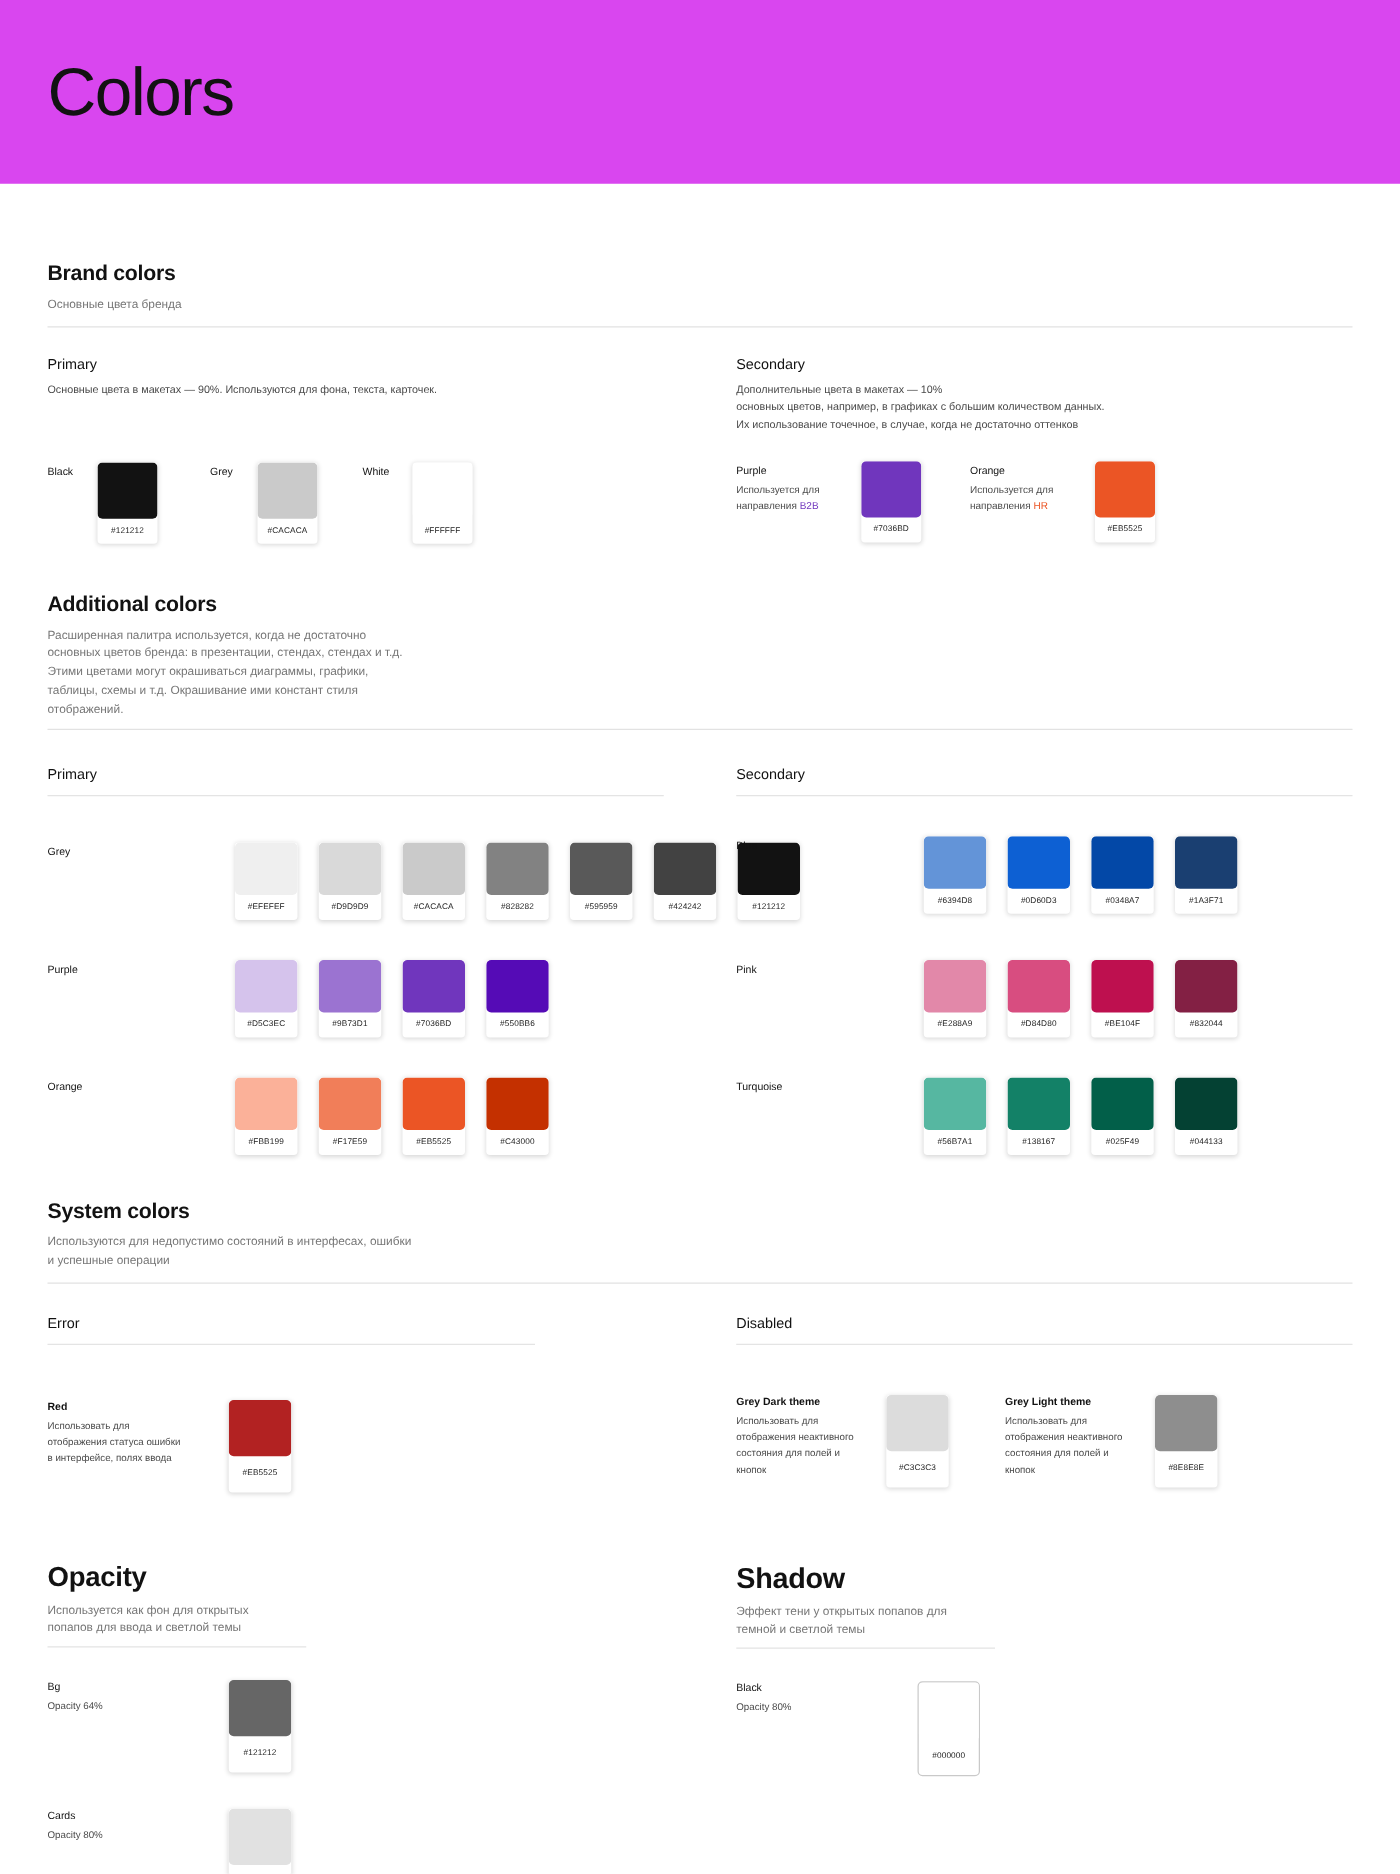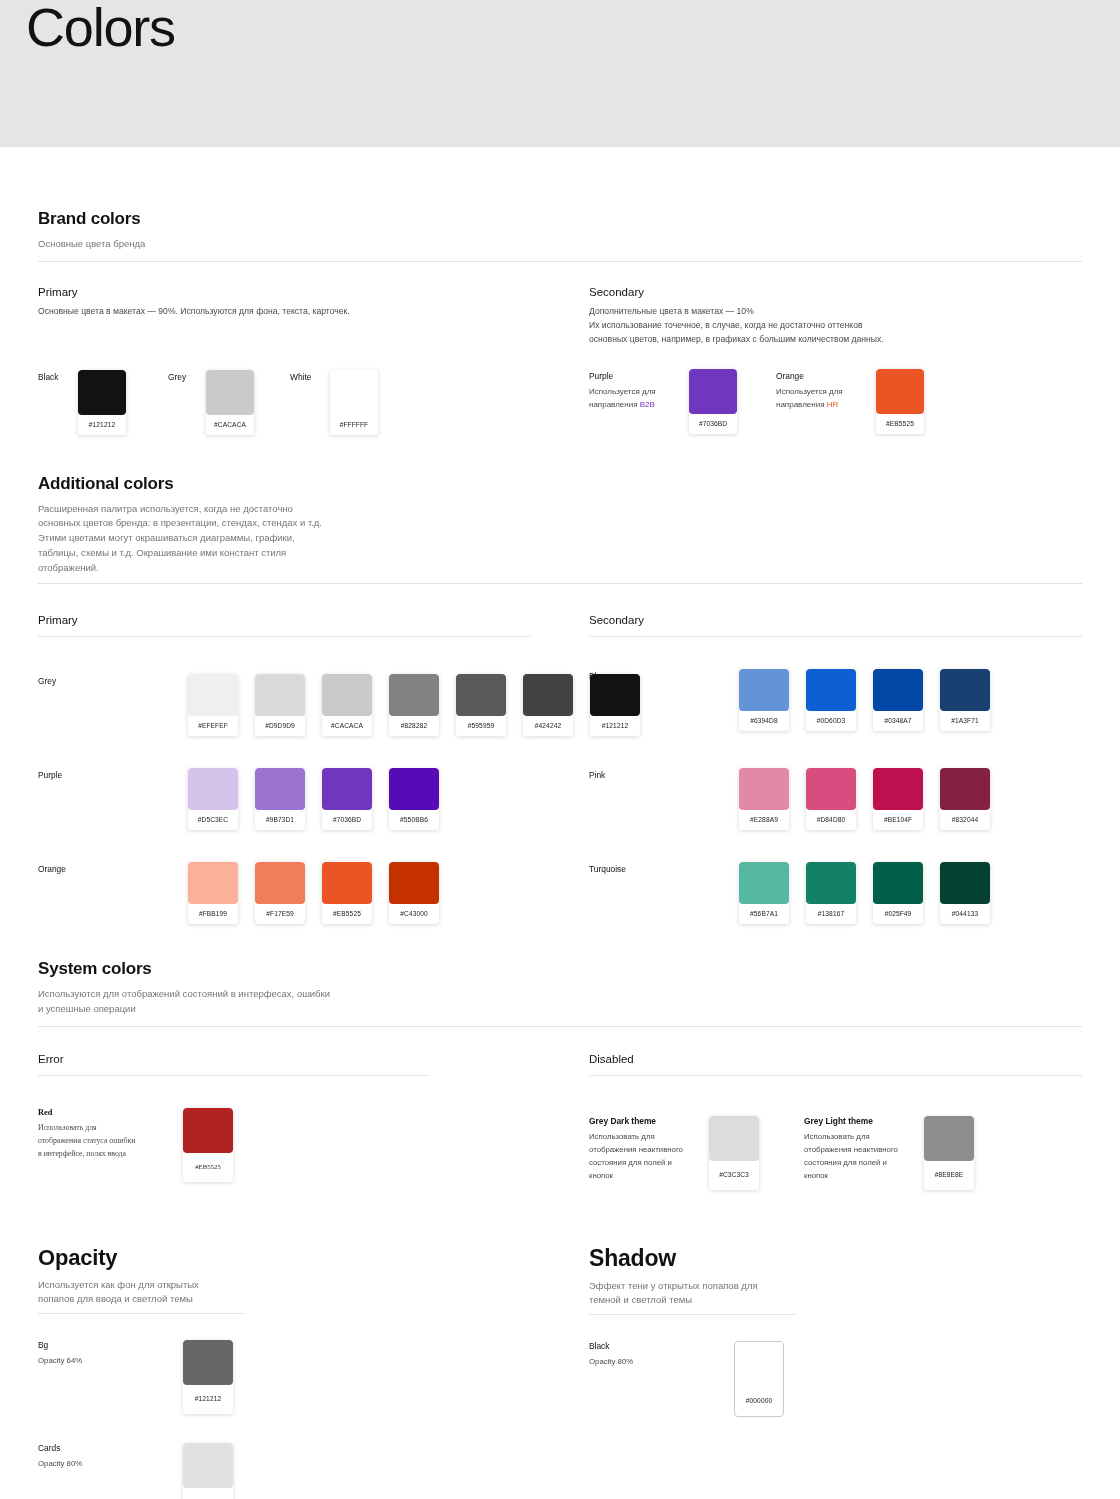--- a/index.html
+++ b/index.html
@@ -11,23 +11,24 @@
     font-family: "Liberation Sans", sans-serif;
     color: #121212;
     -webkit-font-smoothing: antialiased;
   }
 
   .page { position: relative; width: 1120px; height: 1499px; overflow: hidden; }
 
   
   .header-band {
     height: 147px;
-    background: #e5e5e5;
+    background: #d946ef;
     display: flex;
-    padding-left: 26px;
+    align-items: center;
+    padding-left: 38px;
   }
   .page-title {
     font-size: 54px;
     font-weight: 400;
     letter-spacing: -1.2px;
     color: #121212;
     line-height: 1;
   }
 
   
@@ -209,22 +210,22 @@
                 <div class="hex">#FFFFFF</div>
               </div>
             </div>
           </div>
         </div>
 
         <div class="col">
           <div class="sub-head">Secondary</div>
           <div class="sub-desc">
             <div>Дополнительные цвета в макетах — 10%</div>
+            <div>основных цветов, например, в графиках с большим количеством данных.</div>
             <div>Их использование точечное, в случае, когда не достаточно оттенков</div>
-            <div>основных цветов, например, в графиках с большим количеством данных.</div>
           </div>
 
           <div class="brand-row" style="margin-top:23px;">
             <div class="brand-item" style="width:187px;">
               <div style="width:100px;">
                 <div class="brand-name">Purple</div>
                 <div class="brand-desc">
                   <div>Используется для</div>
                   <div><span>направления</span> <span class="accent-b2b">B2B</span></div>
                 </div>
@@ -419,32 +420,32 @@
             </div>
           </div>
         </div>
 
       </div>
     </div>
 
     <div class="section" style="padding-top:35px;">
       <div class="section-title">System colors</div>
       <div class="section-sub">
-        <div>Используются для отображений состояний в интерфесах, ошибки</div>
+        <div>Используются для недопустимо состояний в интерфесах, ошибки</div>
         <div>и успешные операции</div>
       </div>
       <div class="section-rule" style="margin-top:9px;"></div>
 
       <div class="cols" style="margin-top:26px;">
 
         <div class="col">
           <div class="sub-head">Error</div>
           <div class="sub-rule" style="width:390px;"></div>
 
-          <div class="sys-item" style="margin-top:32px;font-family:Liberation Serif, serif;">
+          <div class="sys-item" style="margin-top:44px;">
             <div class="sys-text" style="width:145px;">
               <div class="sys-name">Red</div>
               <div class="sys-desc">
                 <div>Использовать для</div>
                 <div>отображения статуса ошибки</div>
                 <div>в интерфейсе, полях ввода</div>
               </div>
             </div>
             <div class="swatch tall">
               <span class="chip" style="background:#B22222;height:45px;"></span>

